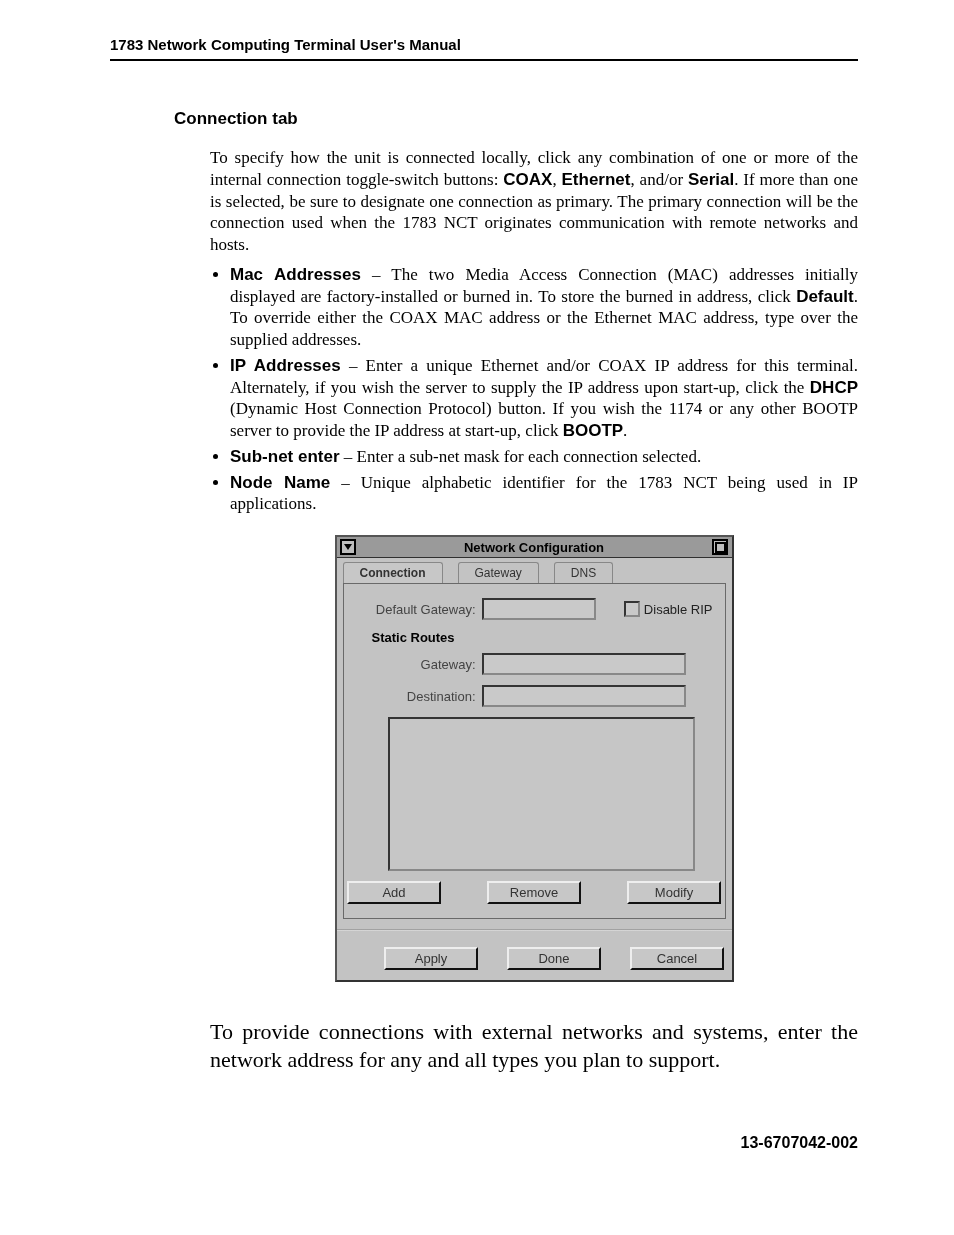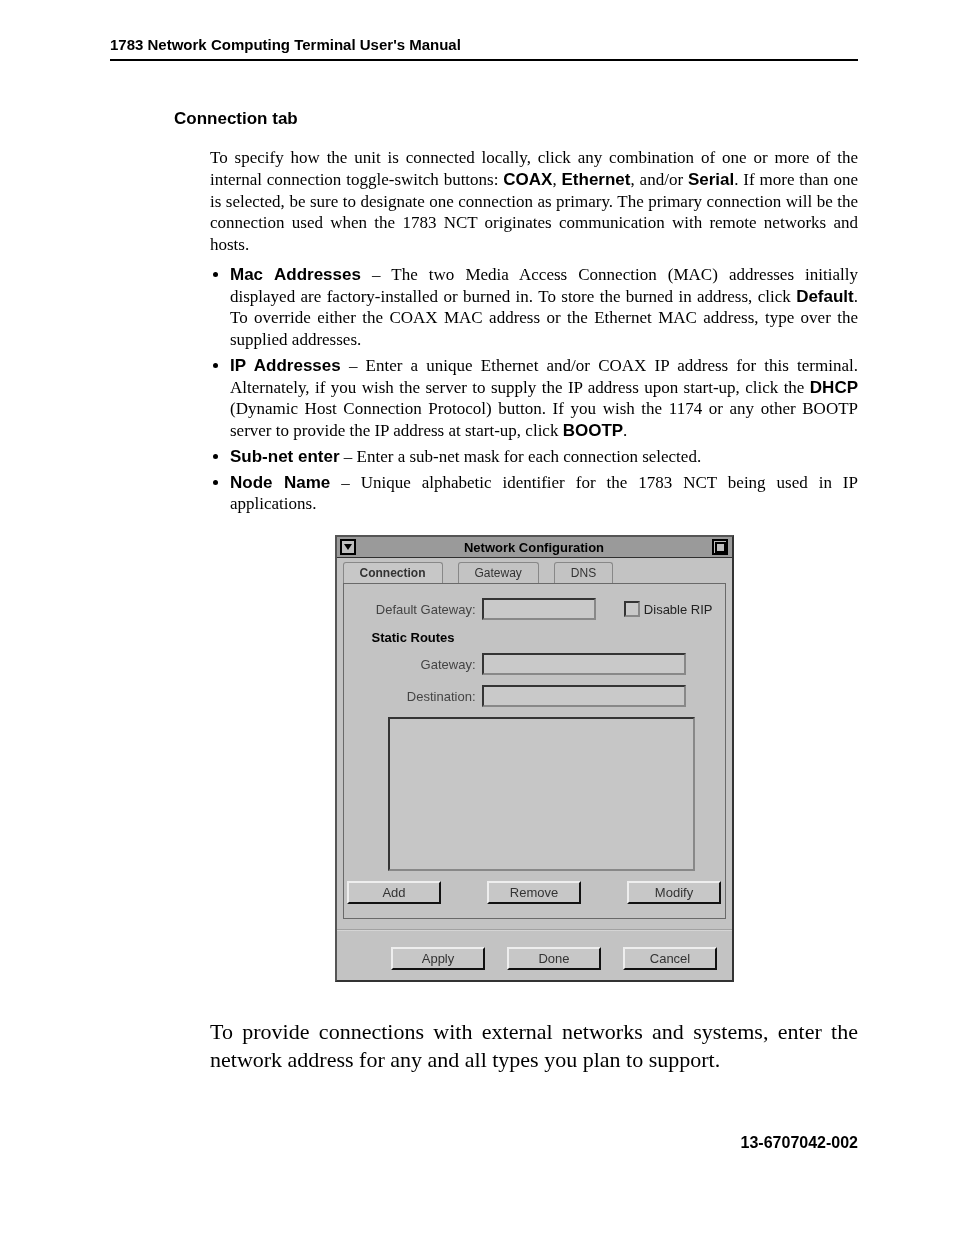--- a/index.html
+++ b/index.html
@@ -118,21 +118,21 @@
     vertical-align: middle;
   }
   .section-label { font-weight: bold; margin: 10px 0 8px 16px; color:#000000; }
   .routes-list {
     height: 150px;
     margin: 6px 18px 10px 32px;
     border: 2px inset #888;
     background: #c6c6c6;
   }
   .btn-row { display: flex; justify-content: center; gap: 46px; margin: 6px 0 2px 0; }
-  .btn-row.bottom { gap: 22px; margin-top: 6px; padding: 10px 0 8px 0; margin-left: 40px; }
+  .btn-row.bottom { gap: 29px; margin-top: 6px; padding: 10px 0 8px 0; margin-left: 40px; }
   .pbtn {
     min-width: 70px;
     padding: 2px 10px;
     background: #c7c7c7;
     border: 2px outset #eee;
     border-right-color: #666;
     border-bottom-color: #666;
     color: #333;
     font-size: 13px;
     text-align: center;

